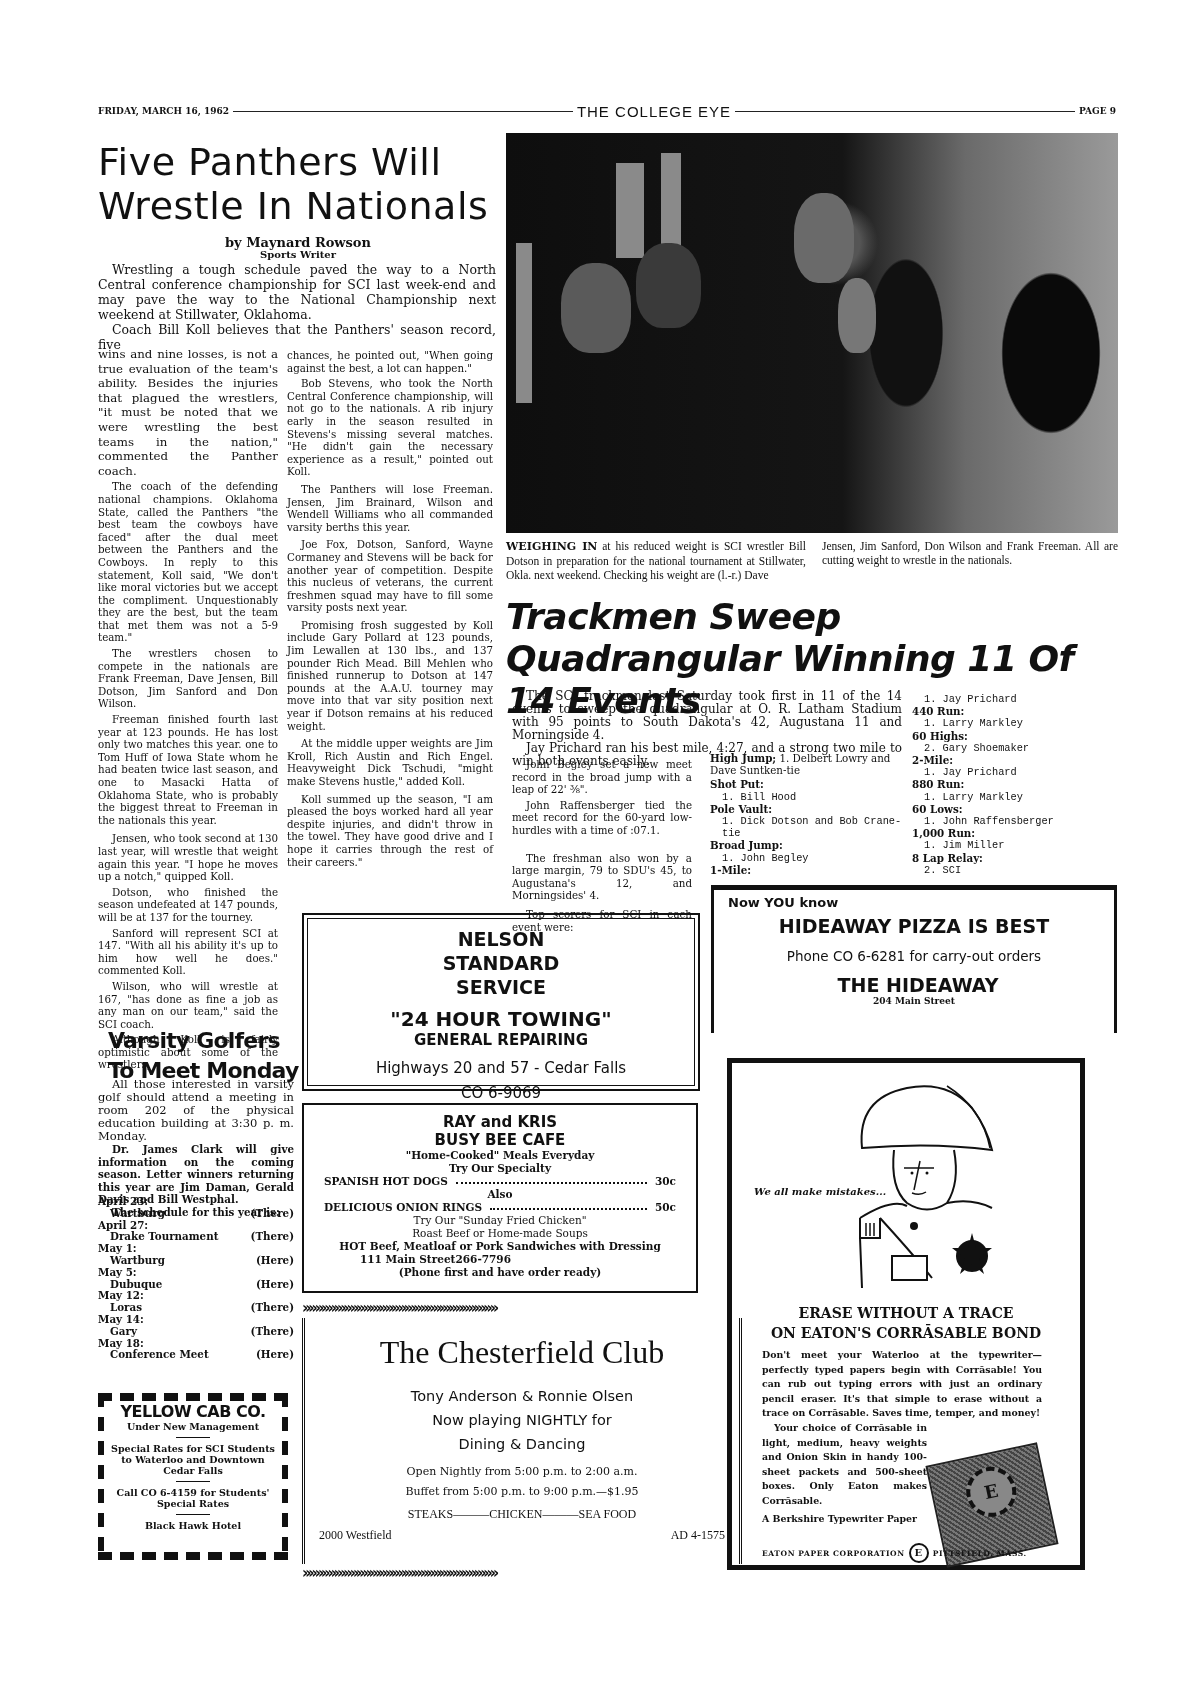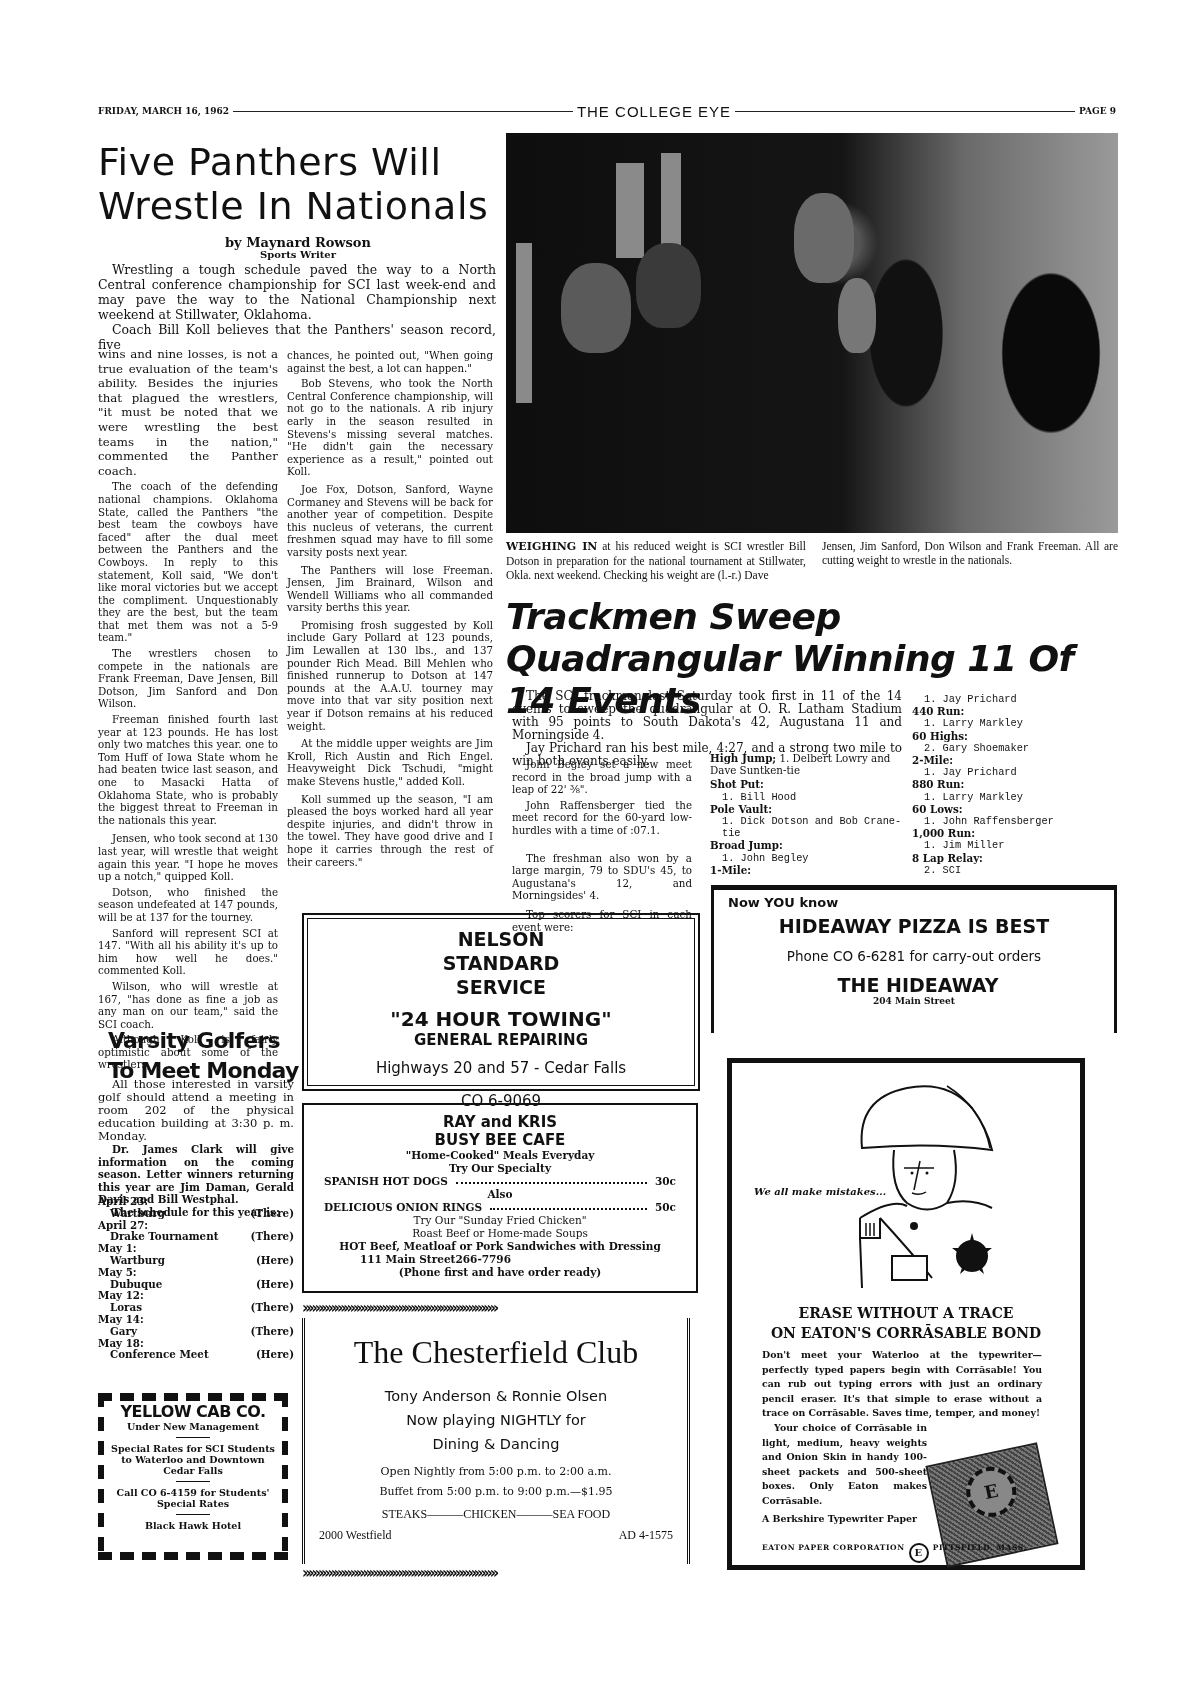--- a/index.html
+++ b/index.html
@@ -74,21 +74,21 @@
   #busybee-ad{left:302px;top:1103px;width:396px;height:190px;border:2px solid #111;box-sizing:border-box;text-align:center;}
   #busybee-ad .t{font-family:"DejaVu Sans",sans-serif;font-weight:bold;font-size:15px;line-height:18px;}
   #busybee-ad .s{font-family:"DejaVu Serif",serif;font-size:10.5px;line-height:13px;font-weight:bold;}
   #busybee-ad .n{font-family:"DejaVu Serif",serif;font-size:10.5px;line-height:13px;}
   #busybee-ad .menu{display:flex;padding:0 20px 0 20px;font-family:"DejaVu Serif",serif;font-weight:bold;font-size:10.5px;line-height:13px;}
   #busybee-ad .menu .dots{flex:1;border-bottom:2px dotted #111;margin:0 8px 4px 8px;}
   #busybee-ad .addr{display:flex;justify-content:flex-start;padding:0 60px 0 56px;font-family:"DejaVu Serif",serif;font-weight:bold;font-size:10.5px;line-height:13px;}
 
   
   .chevrons{position:absolute;left:302px;width:396px;height:14px;overflow:hidden;white-space:nowrap;font-family:"DejaVu Sans",sans-serif;font-weight:bold;font-size:15px;line-height:14px;letter-spacing:-3px;}
-  #chest-ad{left:302px;top:1318px;width:388px;height:246px;border-left:3px double #111;border-right:3px double #111;box-sizing:border-box;text-align:center;}
+  #chest-ad{left:302px;top:1318px;width:440px;height:246px;border-left:3px double #111;border-right:3px double #111;box-sizing:border-box;text-align:center;}
   #chest-ad .name{font-family:"Liberation Serif",serif;font-size:32px;line-height:40px;margin-top:14px;}
   #chest-ad .perf{font-family:"DejaVu Sans",sans-serif;font-size:14.5px;line-height:24px;}
   #chest-ad .hrs{font-family:"DejaVu Serif",serif;font-size:11px;line-height:20px;}
   #chest-ad .food{font-family:"Liberation Serif",serif;font-size:12px;line-height:20px;margin-top:2px;}
   #chest-ad .foot{display:flex;justify-content:space-between;padding:4px 14px 0 14px;font-family:"Liberation Serif",serif;font-size:12px;line-height:14px;}
 
   
   #hideaway-ad{left:711px;top:885px;width:406px;height:148px;border-left:3px solid #111;border-right:3px solid #111;border-top:5px solid #111;box-sizing:border-box;font-family:"DejaVu Sans",sans-serif;text-align:center;}
   #hideaway-ad .l1{text-align:left;padding-left:14px;font-weight:bold;font-size:13px;line-height:18px;margin-top:4px;}
   #hideaway-ad .l2{font-weight:bold;font-size:19px;line-height:24px;margin-top:2px;}
@@ -96,21 +96,21 @@
   #hideaway-ad .l4{font-weight:bold;font-size:19px;line-height:22px;margin-top:8px;padding-left:8px;}
   #hideaway-ad .l5{font-family:"DejaVu Serif",serif;font-weight:bold;font-size:9px;line-height:10px;}
 
   
   #eaton-ad{left:727px;top:1058px;width:358px;height:512px;border:5px solid #111;box-sizing:border-box;}
   #eaton-ad .mistakes{position:absolute;left:22px;top:123px;font-family:"DejaVu Serif",serif;font-style:italic;font-weight:bold;font-size:10px;}
   #eaton-ad .head{position:absolute;left:0;right:0;top:240px;text-align:center;font-family:"DejaVu Serif",serif;font-weight:bold;font-size:14px;line-height:20px;}
   #eaton-ad .copy{position:absolute;left:30px;width:280px;top:285px;font-family:"DejaVu Serif",serif;font-weight:bold;font-size:9.4px;line-height:14.5px;text-align:justify;}
   #eaton-ad .copy2{position:absolute;left:30px;width:165px;top:355px;font-family:"DejaVu Serif",serif;font-weight:bold;font-size:9.4px;line-height:14.5px;text-align:justify;}
   #eaton-ad .brand{position:absolute;left:30px;top:450px;font-family:"DejaVu Serif",serif;font-weight:bold;font-size:9.4px;}
-  #eaton-ad .corp{position:absolute;left:30px;right:14px;top:480px;font-family:"DejaVu Serif",serif;font-weight:bold;font-size:7.5px;letter-spacing:0.6px;display:flex;align-items:flex-start;gap:4px;}
+  #eaton-ad .corp{position:absolute;left:30px;right:14px;top:480px;font-family:"DejaVu Serif",serif;font-weight:bold;font-size:7.5px;letter-spacing:0.6px;display:flex;align-items:center;gap:4px;}
   #eaton-ad .e-logo{display:inline-block;width:16px;height:16px;border:2px solid #111;border-radius:50%;text-align:center;font-size:10px;line-height:16px;}
   #eaton-ad .box{position:absolute;left:203px;top:390px;width:110px;height:100px;transform:rotate(-12deg);background:
      repeating-linear-gradient(45deg,#444 0 2px,#777 2px 4px);border:2px solid #222;}
   #eaton-ad .box .seal{position:absolute;left:32px;top:12px;width:42px;height:42px;border-radius:50%;border:4px dashed #111;background:#888;text-align:center;font-family:"DejaVu Serif",serif;font-weight:bold;font-size:18px;line-height:42px;color:#111;}
 </style>
 </head>
 <body>
 
 <div id="masthead" class="abs">
   <span class="date">FRIDAY, MARCH 16, 1962</span>
@@ -138,22 +138,22 @@
   <p class="p" style="margin-top:6px">Jensen, who took second at 130 last year, will wrestle that weight again this year. "I hope he moves up a notch," quipped Koll.</p>
   <p class="p" style="margin-top:3px">Dotson, who finished the season undefeated at 147 pounds, will be at 137 for the tourney.</p>
   <p class="p" style="margin-top:3px">Sanford will represent SCI at 147. "With all his ability it's up to him how well he does." commented Koll.</p>
   <p class="p" style="margin-top:3px">Wilson, who will wrestle at 167, "has done as fine a job as any man on our team," said the SCI coach.</p>
   <p class="p" style="margin-top:3px">Although Koll is fairly optimistic about some of the wrestlers,</p>
 </div>
 
 <div class="abs col2 body-sm" style="top:349px;">
   <p class="p" style="text-indent:0">chances, he pointed out, "When going against the best, a lot can happen."</p>
   <p class="p" style="margin-top:3px">Bob Stevens, who took the North Central Conference championship, will not go to the nationals. A rib injury early in the season resulted in Stevens's missing several matches. "He didn't gain the necessary experience as a result," pointed out Koll.</p>
+  <p class="p" style="margin-top:5px">The Panthers will lose Freeman. Jensen, Jim Brainard, Wilson and Wendell Williams who all commanded varsity berths this year.</p>
   <p class="p" style="margin-top:5px">Joe Fox, Dotson, Sanford, Wayne Cormaney and Stevens will be back for another year of competition. Despite this nucleus of veterans, the current freshmen squad may have to fill some varsity posts next year.</p>
-  <p class="p" style="margin-top:5px">The Panthers will lose Freeman. Jensen, Jim Brainard, Wilson and Wendell Williams who all commanded varsity berths this year.</p>
   <p class="p" style="margin-top:5px">Promising frosh suggested by Koll include Gary Pollard at 123 pounds, Jim Lewallen at 130 lbs., and 137 pounder Rich Mead. Bill Mehlen who finished runnerup to Dotson at 147 pounds at the A.A.U. tourney may move into that var sity position next year if Dotson remains at his reduced weight.</p>
   <p class="p" style="margin-top:5px">At the middle upper weights are Jim Kroll, Rich Austin and Rich Engel. Heavyweight Dick Tschudi, "might make Stevens hustle," added Koll.</p>
   <p class="p" style="margin-top:5px">Koll summed up the season, "I am pleased the boys worked hard all year despite injuries, and didn't throw in the towel. They have good drive and I hope it carries through the rest of their careers."</p>
 </div>
 
 <div id="photo" class="abs">
   <div class="win" style="left:110px;top:30px;width:28px;height:95px;"></div>
   <div class="win" style="left:155px;top:20px;width:20px;height:110px;"></div>
   <div class="win" style="left:10px;top:110px;width:16px;height:160px;"></div>
   <div class="face" style="left:55px;top:130px;width:70px;height:90px;"></div>
@@ -265,21 +265,21 @@
     <div class="small">Black Hawk Hotel</div>
   </div>
 </div>
 
 <div id="nelson-ad" class="abs">
   <div class="inner-border"></div>
   <div class="l1" style="padding:0 100px">NELSON STANDARD SERVICE</div>
   <div class="l2">"24 HOUR TOWING"</div>
   <div class="l3">GENERAL REPAIRING</div>
   <div class="l4">Highways 20 and 57 - Cedar Falls</div>
-  <div class="l4" style="margin-top:12px">CO 6-9069</div>
+  <div class="l4" style="margin-top:4px">CO 6-9069</div>
 </div>
 
 <div id="busybee-ad" class="abs">
   <div class="t" style="margin-top:8px">RAY and KRIS</div>
   <div class="t">BUSY BEE CAFE</div>
   <div class="s">"Home-Cooked" Meals Everyday</div>
   <div class="s">Try Our Specialty</div>
   <div class="menu">
       <span>SPANISH HOT DOGS</span>
       <span class="dots"></span>

